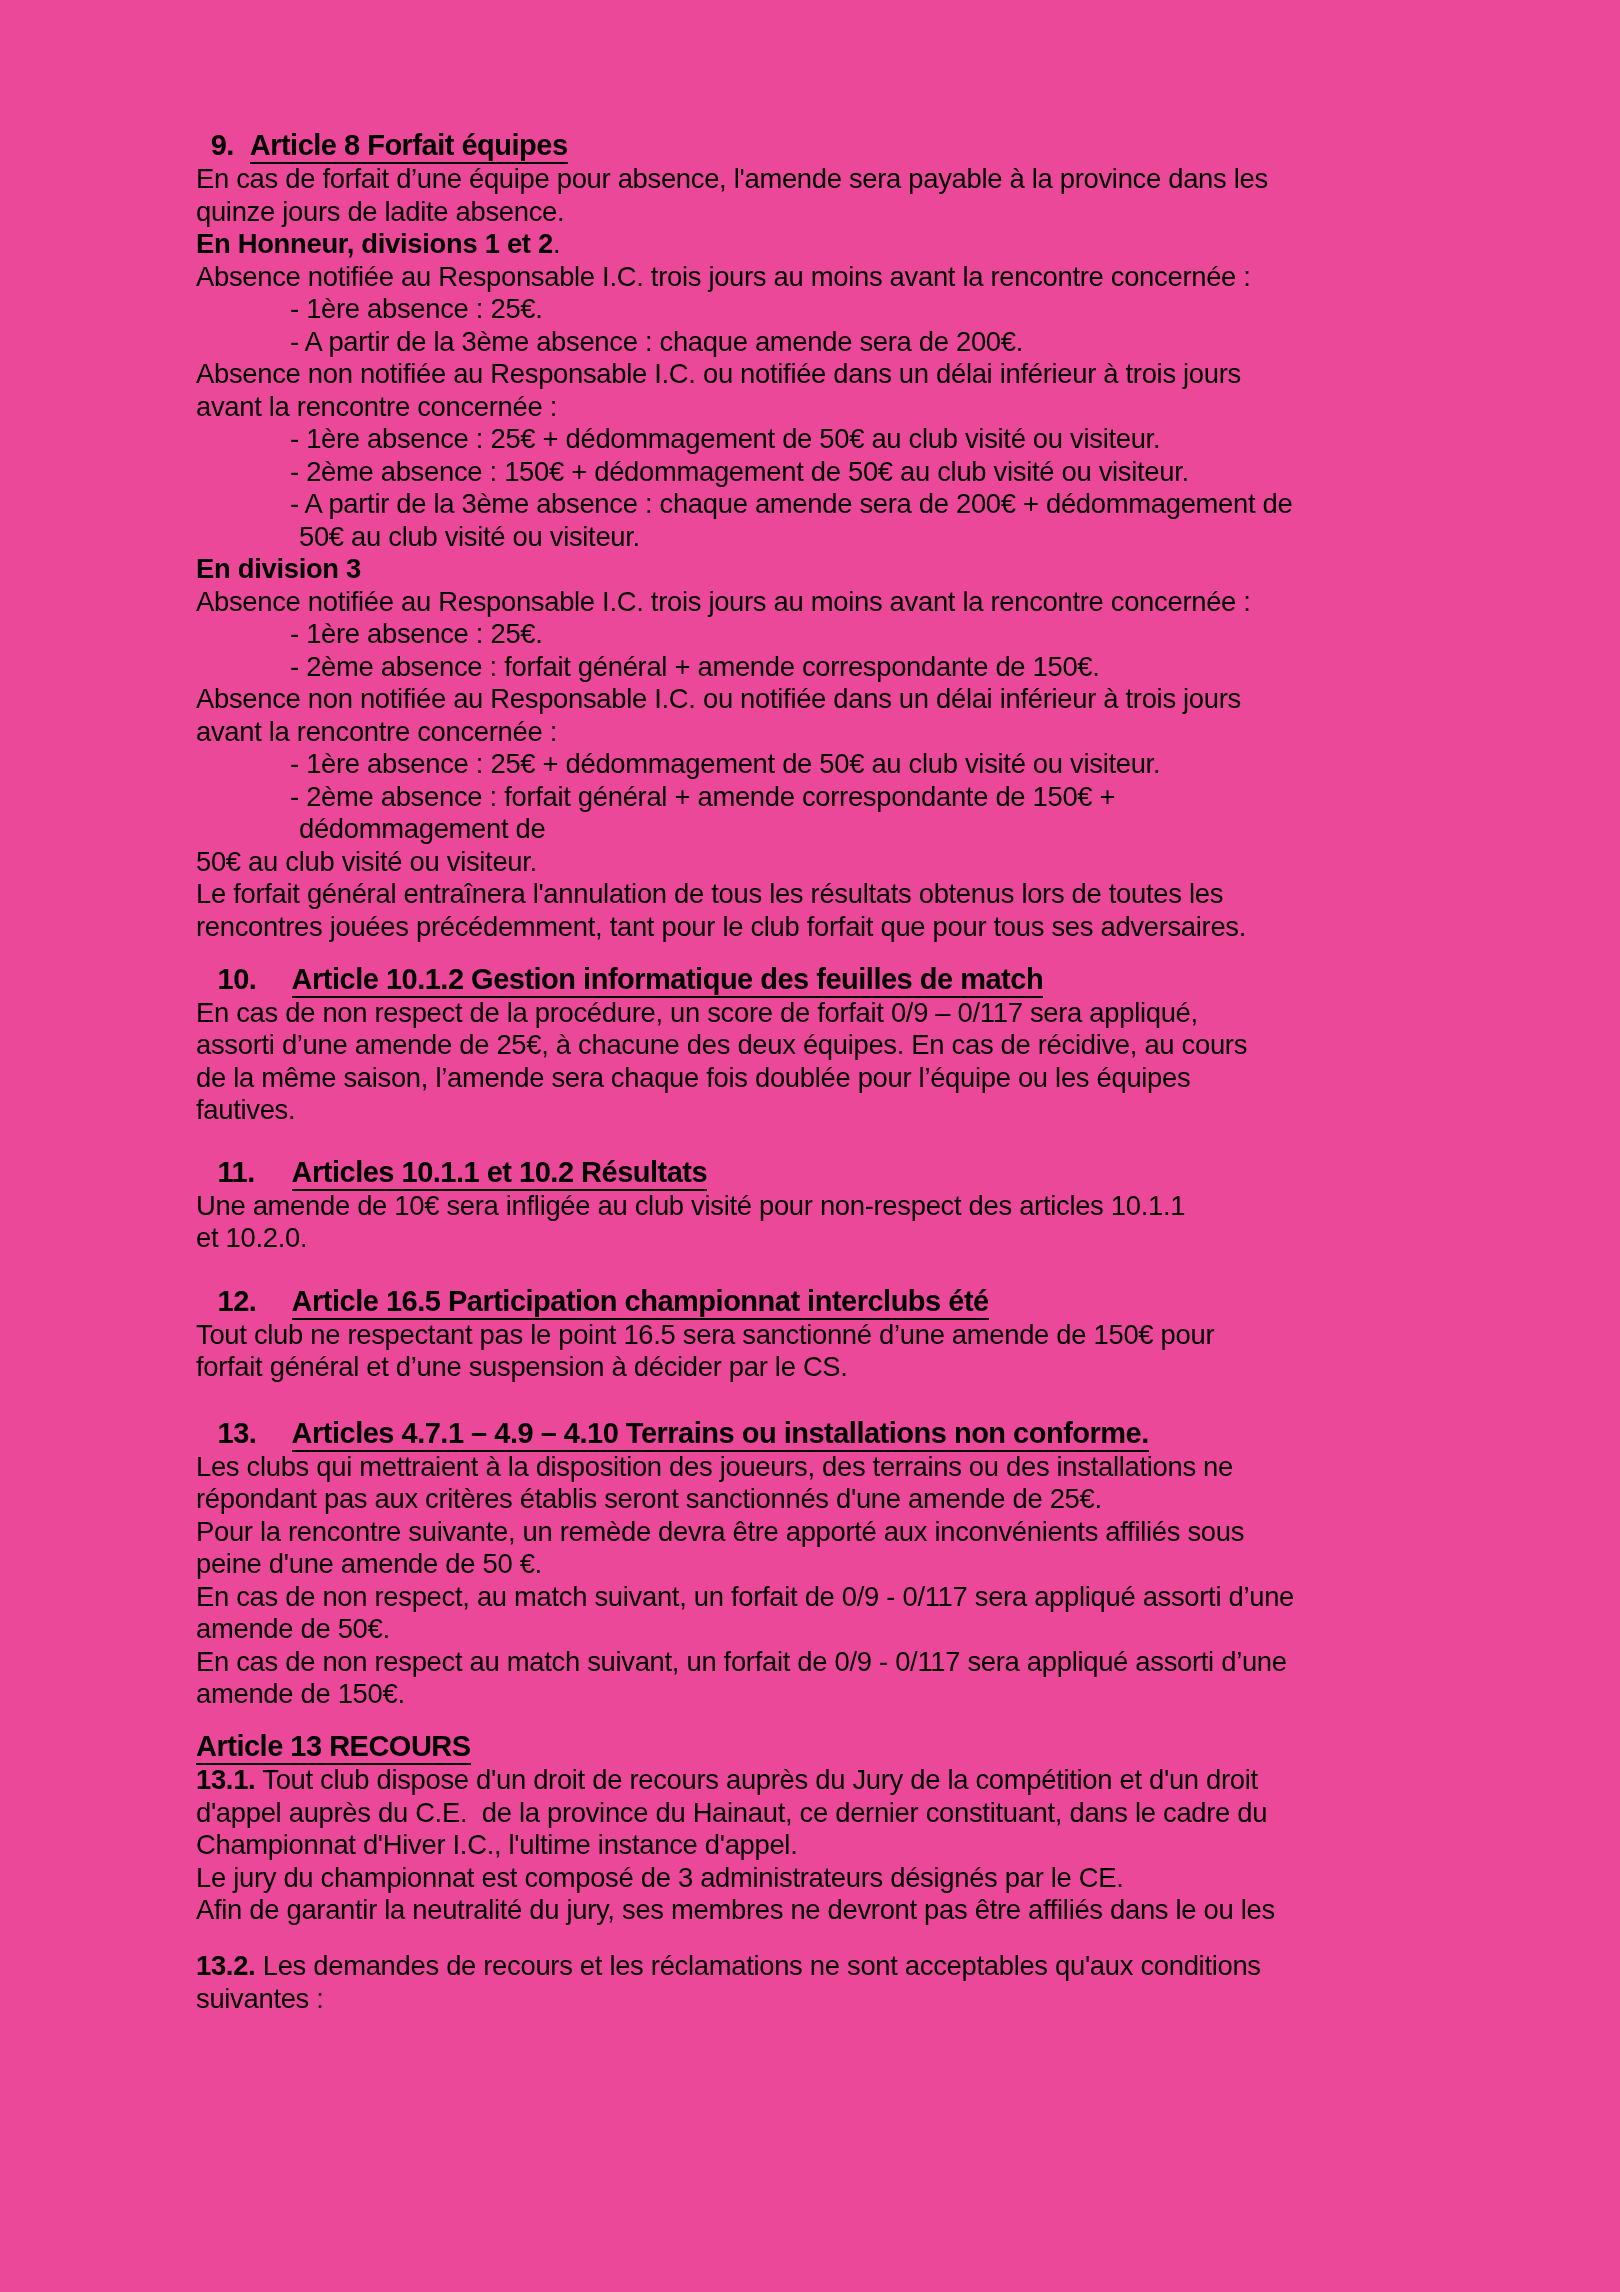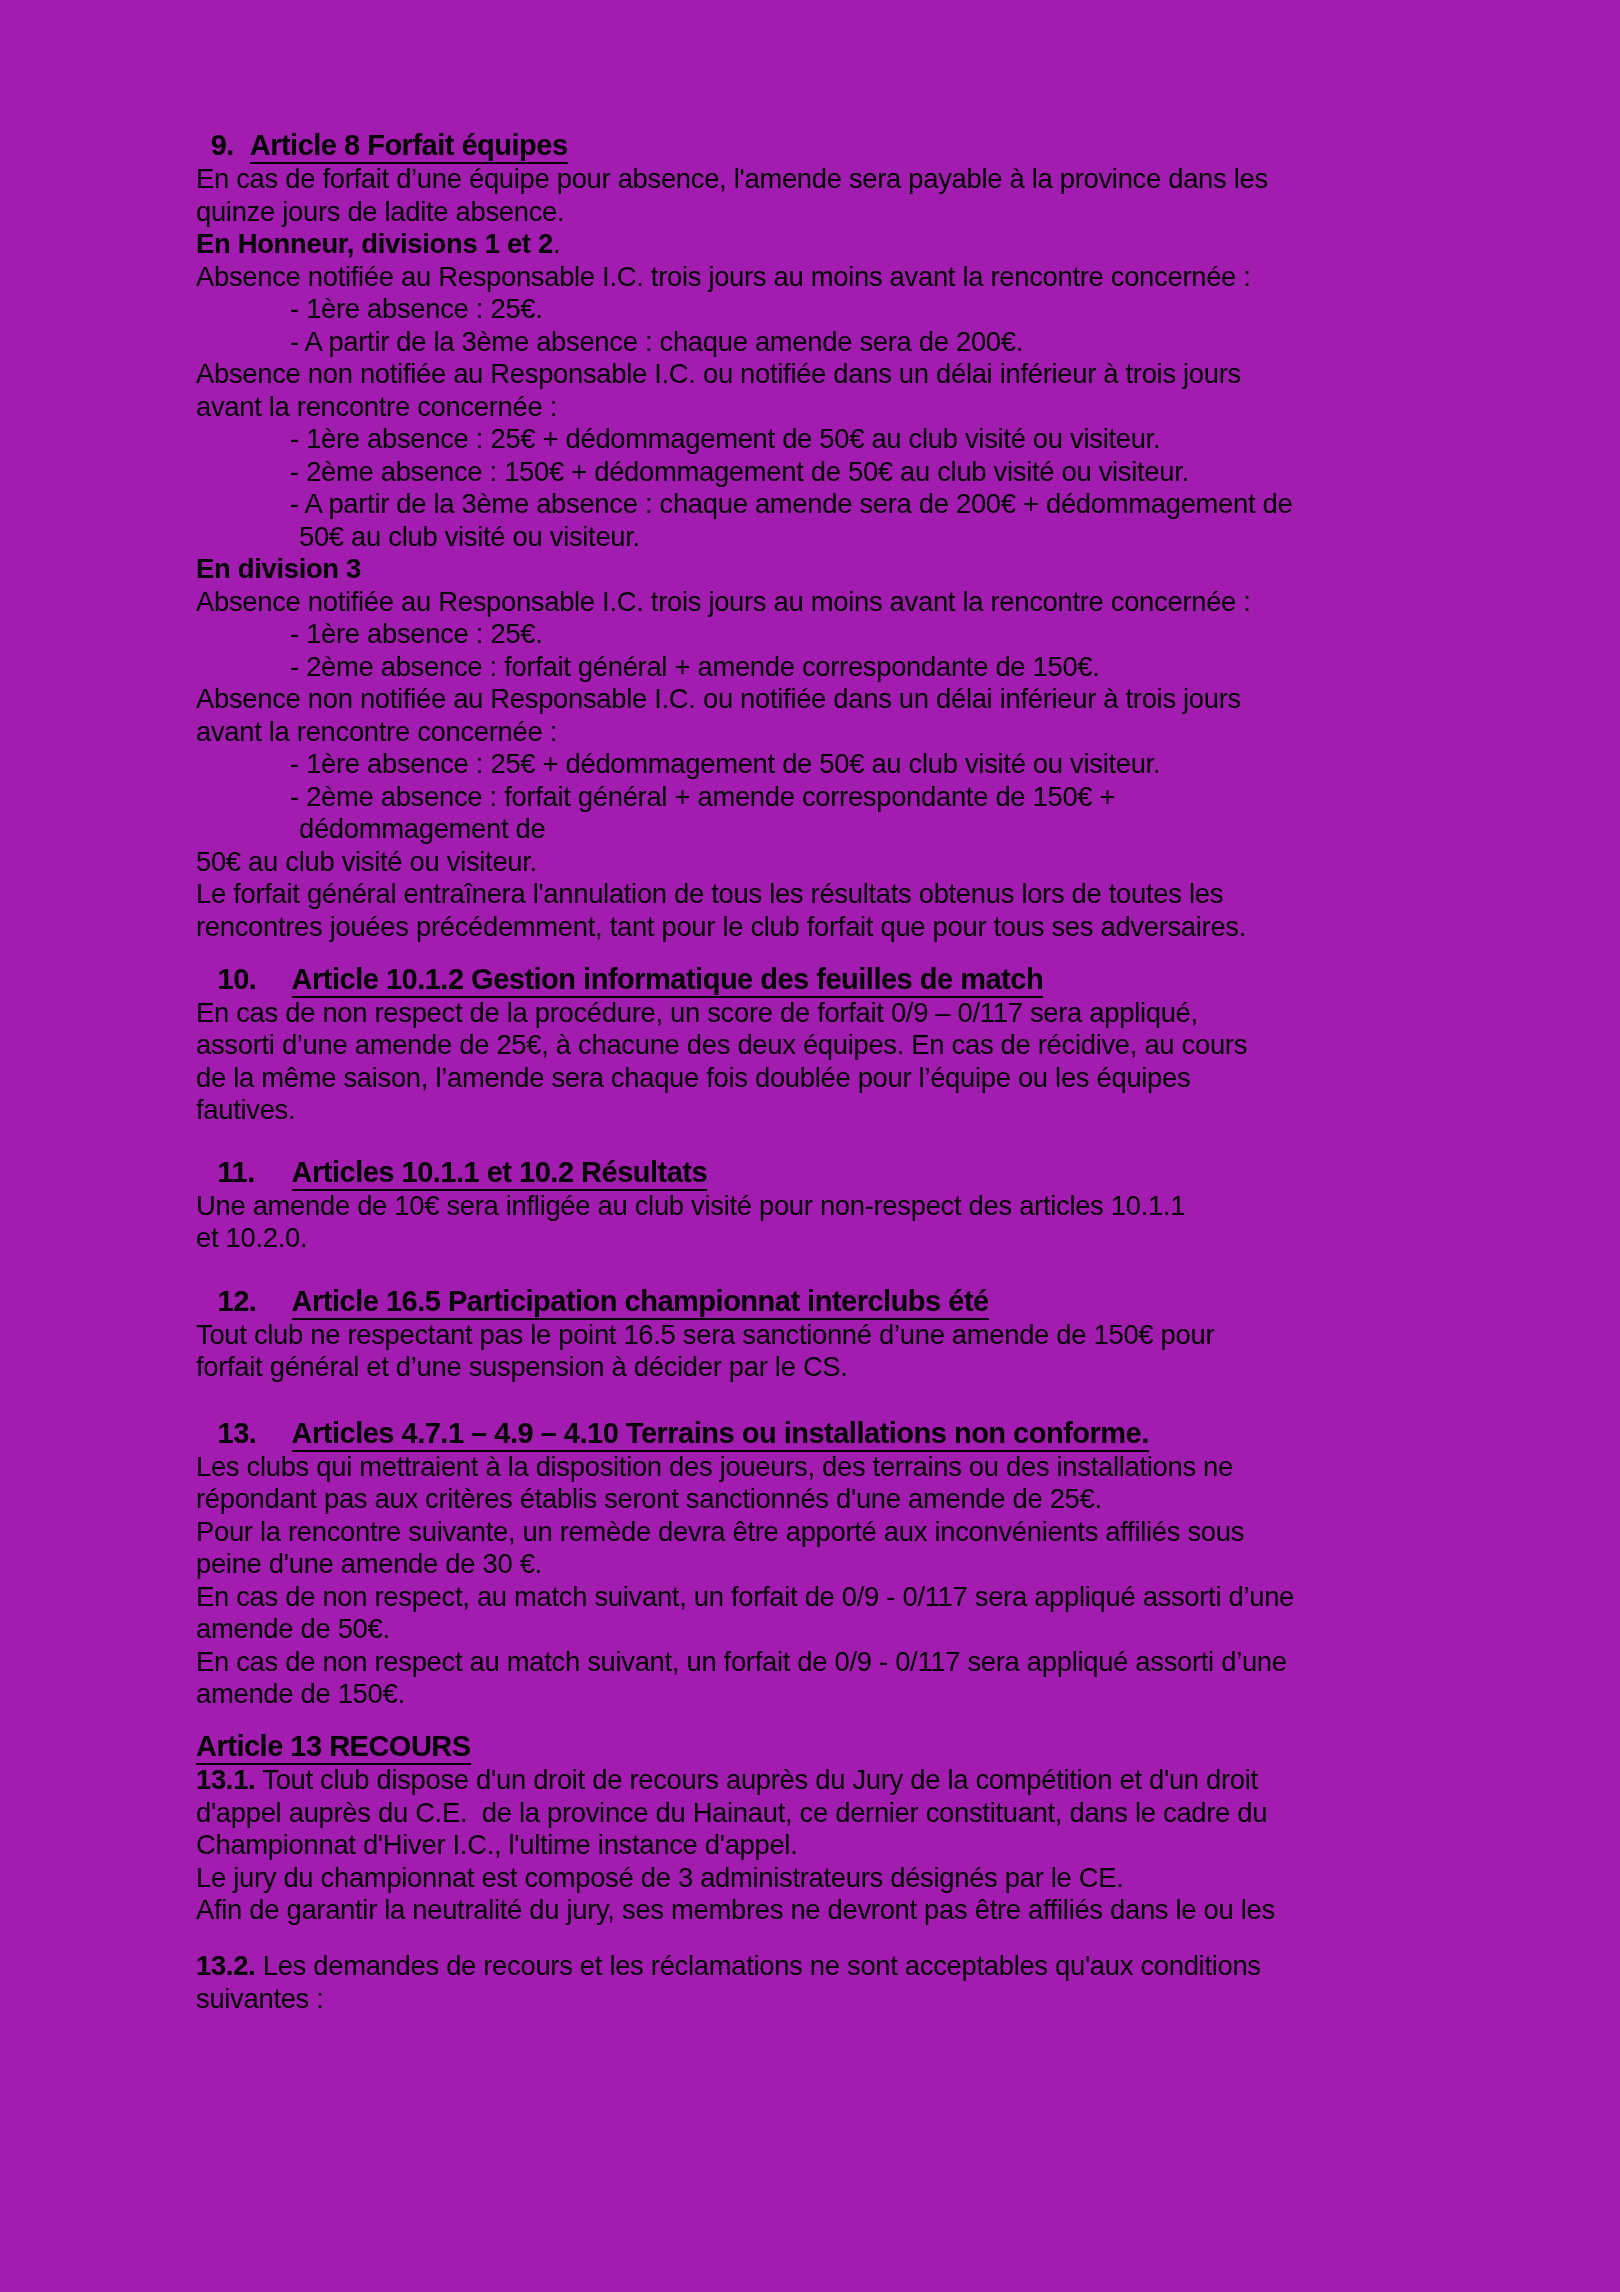--- a/index.html
+++ b/index.html
@@ -4,21 +4,21 @@
 <style>
   html, body {
     margin: 0;
     padding: 0;
     background: #e8e8e8;
   }
   .page {
     position: relative;
     width: 1620px;
     height: 2293px;
-    background: #a21caf;
+    background: #ec4899;
     color: #000000;
     overflow: hidden;
     font-family: "Liberation Sans", "DejaVu Sans", sans-serif;
   }
   .doc {
     box-sizing: border-box;
     padding: 128px 59px 0 196px;
     font-size: 27.4px;
     line-height: 32.5px;
     letter-spacing: -0.3px;
@@ -96,21 +96,21 @@
       <div class="line ind0">et 10.2.0.</div>
       <div class="gap g3"></div>
       <div class="line heading hn"><span class="num">12.</span><span class="title underline">Article 16.5 Participation championnat interclubs été</span></div>
       <div class="line ind0">Tout club ne respectant pas le point 16.5 sera sanctionné d’une amende de 150€ pour</div>
       <div class="line ind0">forfait général et d’une suspension à décider par le CS.</div>
       <div class="gap g4"></div>
       <div class="line heading hn"><span class="num">13.</span><span class="title underline">Articles 4.7.1 – 4.9 – 4.10 Terrains ou installations non conforme.</span></div>
       <div class="line ind0">Les clubs qui mettraient à la disposition des joueurs, des terrains ou des installations ne</div>
       <div class="line ind0">répondant pas aux critères établis seront sanctionnés d'une amende de 25€.</div>
       <div class="line ind0">Pour la rencontre suivante, un remède devra être apporté aux inconvénients affiliés sous</div>
-      <div class="line ind0">peine d'une amende de 30 €.</div>
+      <div class="line ind0">peine d'une amende de 50 €.</div>
       <div class="line ind0">En cas de non respect, au match suivant, un forfait de 0/9 - 0/117 sera appliqué assorti d’une</div>
       <div class="line ind0">amende de 50€.</div>
       <div class="line ind0">En cas de non respect au match suivant, un forfait de 0/9 - 0/117 sera appliqué assorti d’une</div>
       <div class="line ind0">amende de 150€.</div>
       <div class="gap g5"></div>
       <div class="line heading"><span class="title underline">Article 13 RECOURS</span></div>
       <div class="line ind0"><span class="bold">13.1.</span><span> Tout club dispose d'un droit de recours auprès du Jury de la compétition et d'un droit</span></div>
       <div class="line ind0">d'appel auprès du C.E.  de la province du Hainaut, ce dernier constituant, dans le cadre du</div>
       <div class="line ind0">Championnat d'Hiver I.C., l'ultime instance d'appel.</div>
       <div class="line ind0">Le jury du championnat est composé de 3 administrateurs désignés par le CE.</div>

